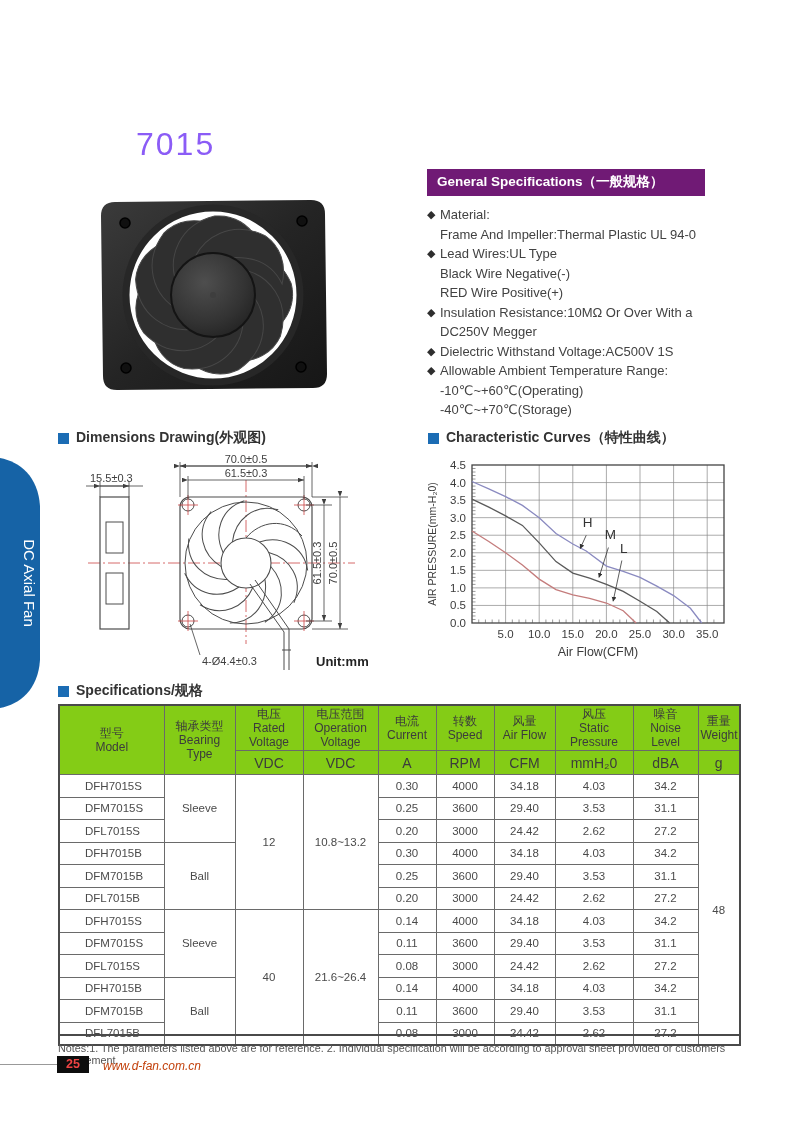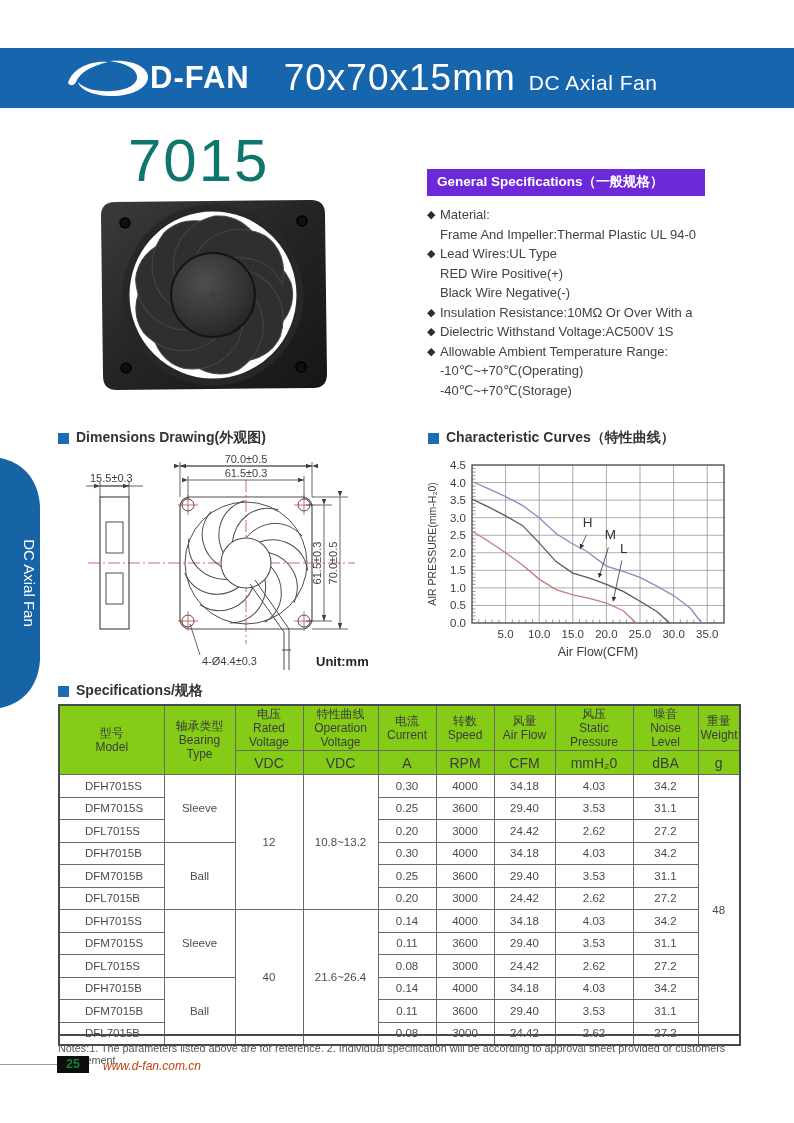--- a/index.html
+++ b/index.html
@@ -7,25 +7,25 @@
         font-family:"Liberation Sans","DejaVu Sans",sans-serif;color:#3c3c3c;}
   
   .banner{position:absolute;left:0;top:48px;width:794px;height:60px;background:#1766ad;
           display:flex;align-items:center;}
   .logo-wrap{display:flex;align-items:center;margin-left:64px;}
   .logo-text{color:#fff;font-size:31px;font-weight:bold;letter-spacing:1px;margin-left:-6px;}
   .title-wrap{display:flex;align-items:baseline;margin-left:34px;}
   .banner-title{color:#fff;font-size:37px;font-weight:400;letter-spacing:1px;}
   .banner-subtitle{color:#fff;font-size:21px;margin-left:13px;letter-spacing:.5px;}
   
-  .model-number{position:absolute;left:128px;top:126px;font-size:60px;color:#0f766e;letter-spacing:2px;}
+  .model-number{position:absolute;left:136px;top:126px;font-size:32px;color:#8b5cf6;letter-spacing:2px;}
   .fan-photo{position:absolute;left:85px;top:198px;}
   
   .gen-specs{position:absolute;left:427px;top:169px;width:278px;}
-  .gen-specs-bar{background:#6d28d9;color:#fff;font-size:13.5px;font-weight:bold;
+  .gen-specs-bar{background:#701a75;color:#fff;font-size:13.5px;font-weight:bold;
                  padding:4px 10px 5px 10px;}
   .gen-specs-list{margin-top:9px;font-size:13px;line-height:19.5px;color:#424242;}
   .gs-item{display:flex;}
   .gs-item .b{width:13px;flex:0 0 13px;font-size:11px;line-height:19.5px;color:#2e2e2e;}
   
   .section-title{position:absolute;display:flex;align-items:center;font-size:14px;font-weight:bold;color:#333;}
   .blue-square{width:11px;height:11px;background:#1b6cb4;margin-right:7px;flex:0 0 11px;}
   
   .side-tab{position:absolute;left:0;top:452px;}
   
@@ -35,44 +35,30 @@
               font-weight:normal;color:#4a4a4a;padding:1px 2px;}
   .spec-table thead th{background:#84cc16;font-size:12px;line-height:14px;color:#3c3c3c;}
   .spec-table thead .hdr-main{height:45px;}
   .spec-table thead .hdr-unit th{height:21px;font-size:14px;}
   .spec-table tbody td{font-size:11.5px;height:19.5px;}
   .spec-table td.model-cell{text-align:left;padding-left:25px;}
   
   .notes-rule{position:absolute;left:58px;top:1034px;width:681px;height:2px;background:#4a4a4a;}
   .notes{position:absolute;left:58px;top:1042px;width:700px;font-size:10.8px;color:#555;}
   .footer-line{position:absolute;left:0;top:1064px;width:57px;height:1px;background:#999;}
-  .page-badge{position:absolute;left:57px;top:1056px;background:#0d0d0d;color:#15803d;
+  .page-badge{position:absolute;left:57px;top:1056px;background:#0d0d0d;color:#ef4444;
               font-size:12.5px;font-weight:bold;padding:1px 9px 2px 9px;}
   .site-url{position:absolute;left:103px;top:1059px;font-size:12px;color:#c2410c;font-style:italic;}
   svg text{font-family:"Liberation Sans","DejaVu Sans",sans-serif;}
 </style>
 </head>
 <body>
 
 <div class="page">
 
-  <div class="banner">
-    <div class="logo-wrap">
-      <svg width="92" height="44" viewBox="0 0 92 44">
-        <path d="M4 27 C8 13 26 4 44 6 C28 10 16 16 12 26 C10 30 6 30 4 27 Z" fill="#ffffff"></path>
-        <path d="M46 5 C66 3 84 10 84 21 C84 32 68 40 48 40 C30 40 16 34 14 26 C20 33 34 36 48 35 C64 34 74 28 73 20 C72 12 60 7 46 5 Z" fill="#ffffff"></path>
-        <ellipse cx="48" cy="21" rx="23" ry="10" fill="#1766ad"></ellipse>
-      </svg>
-      <span class="logo-text">D-FAN</span>
-    </div>
-    <div class="title-wrap">
-      <span class="banner-title">70x70x15mm</span>
-      <span class="banner-subtitle">DC Axial Fan</span>
-    </div>
-  </div>
 
   <div class="model-number">7015</div>
 
   <svg class="fan-photo" width="250" height="195" viewBox="0 0 250 195">
     <defs>
       <linearGradient id="frameG" x1="0" y1="0" x2="1" y2="1">
         <stop offset="0" stop-color="#3b3b3b"></stop>
           <stop offset="0.5" stop-color="#242424"></stop>
           <stop offset="1" stop-color="#161616"></stop>
       </linearGradient>
@@ -115,41 +101,45 @@
         <div class="gs-item">
           <span class="b"></span>
           <span>Frame And Impeller:Thermal Plastic UL 94-0</span>
         </div>
         <div class="gs-item">
           <span class="b">◆</span>
           <span>Lead Wires:UL Type</span>
         </div>
         <div class="gs-item">
           <span class="b"></span>
+          <span>Black Wire Negative(-)</span>
+        </div>
+        <div class="gs-item">
+          <span class="b"></span>
           <span>RED Wire Positive(+)</span>
-        </div>
-        <div class="gs-item">
-          <span class="b"></span>
-          <span>Black Wire Negative(-)</span>
         </div>
         <div class="gs-item">
           <span class="b">◆</span>
           <span>Insulation Resistance:10MΩ Or Over With a</span>
         </div>
         <div class="gs-item">
+          <span class="b"></span>
+          <span>DC250V Megger</span>
+        </div>
+        <div class="gs-item">
           <span class="b">◆</span>
           <span>Dielectric Withstand Voltage:AC500V 1S</span>
         </div>
         <div class="gs-item">
           <span class="b">◆</span>
           <span>Allowable Ambient Temperature Range:</span>
         </div>
         <div class="gs-item">
           <span class="b"></span>
-          <span>-10℃~+70℃(Operating)</span>
+          <span>-10℃~+60℃(Operating)</span>
         </div>
         <div class="gs-item">
           <span class="b"></span>
           <span>-40℃~+70℃(Storage)</span>
         </div>
       </div>
   </div>
 
   <div class="section-title" style="left:58px;top:429px;">
     <span class="blue-square"></span>
@@ -393,21 +383,21 @@
           </th>
           <th rowspan="2">
             <div>轴承类型</div>
             <div>Bearing Type</div>
           </th>
           <th>
             <div>电压</div>
             <div>Rated Voltage</div>
           </th>
           <th>
-            <div>特性曲线</div>
+            <div>电压范围</div>
             <div>Operation Voltage</div>
           </th>
           <th>
             <div>电流</div>
             <div>Current</div>
           </th>
           <th>
             <div>转数</div>
             <div>Speed</div>
           </th>

